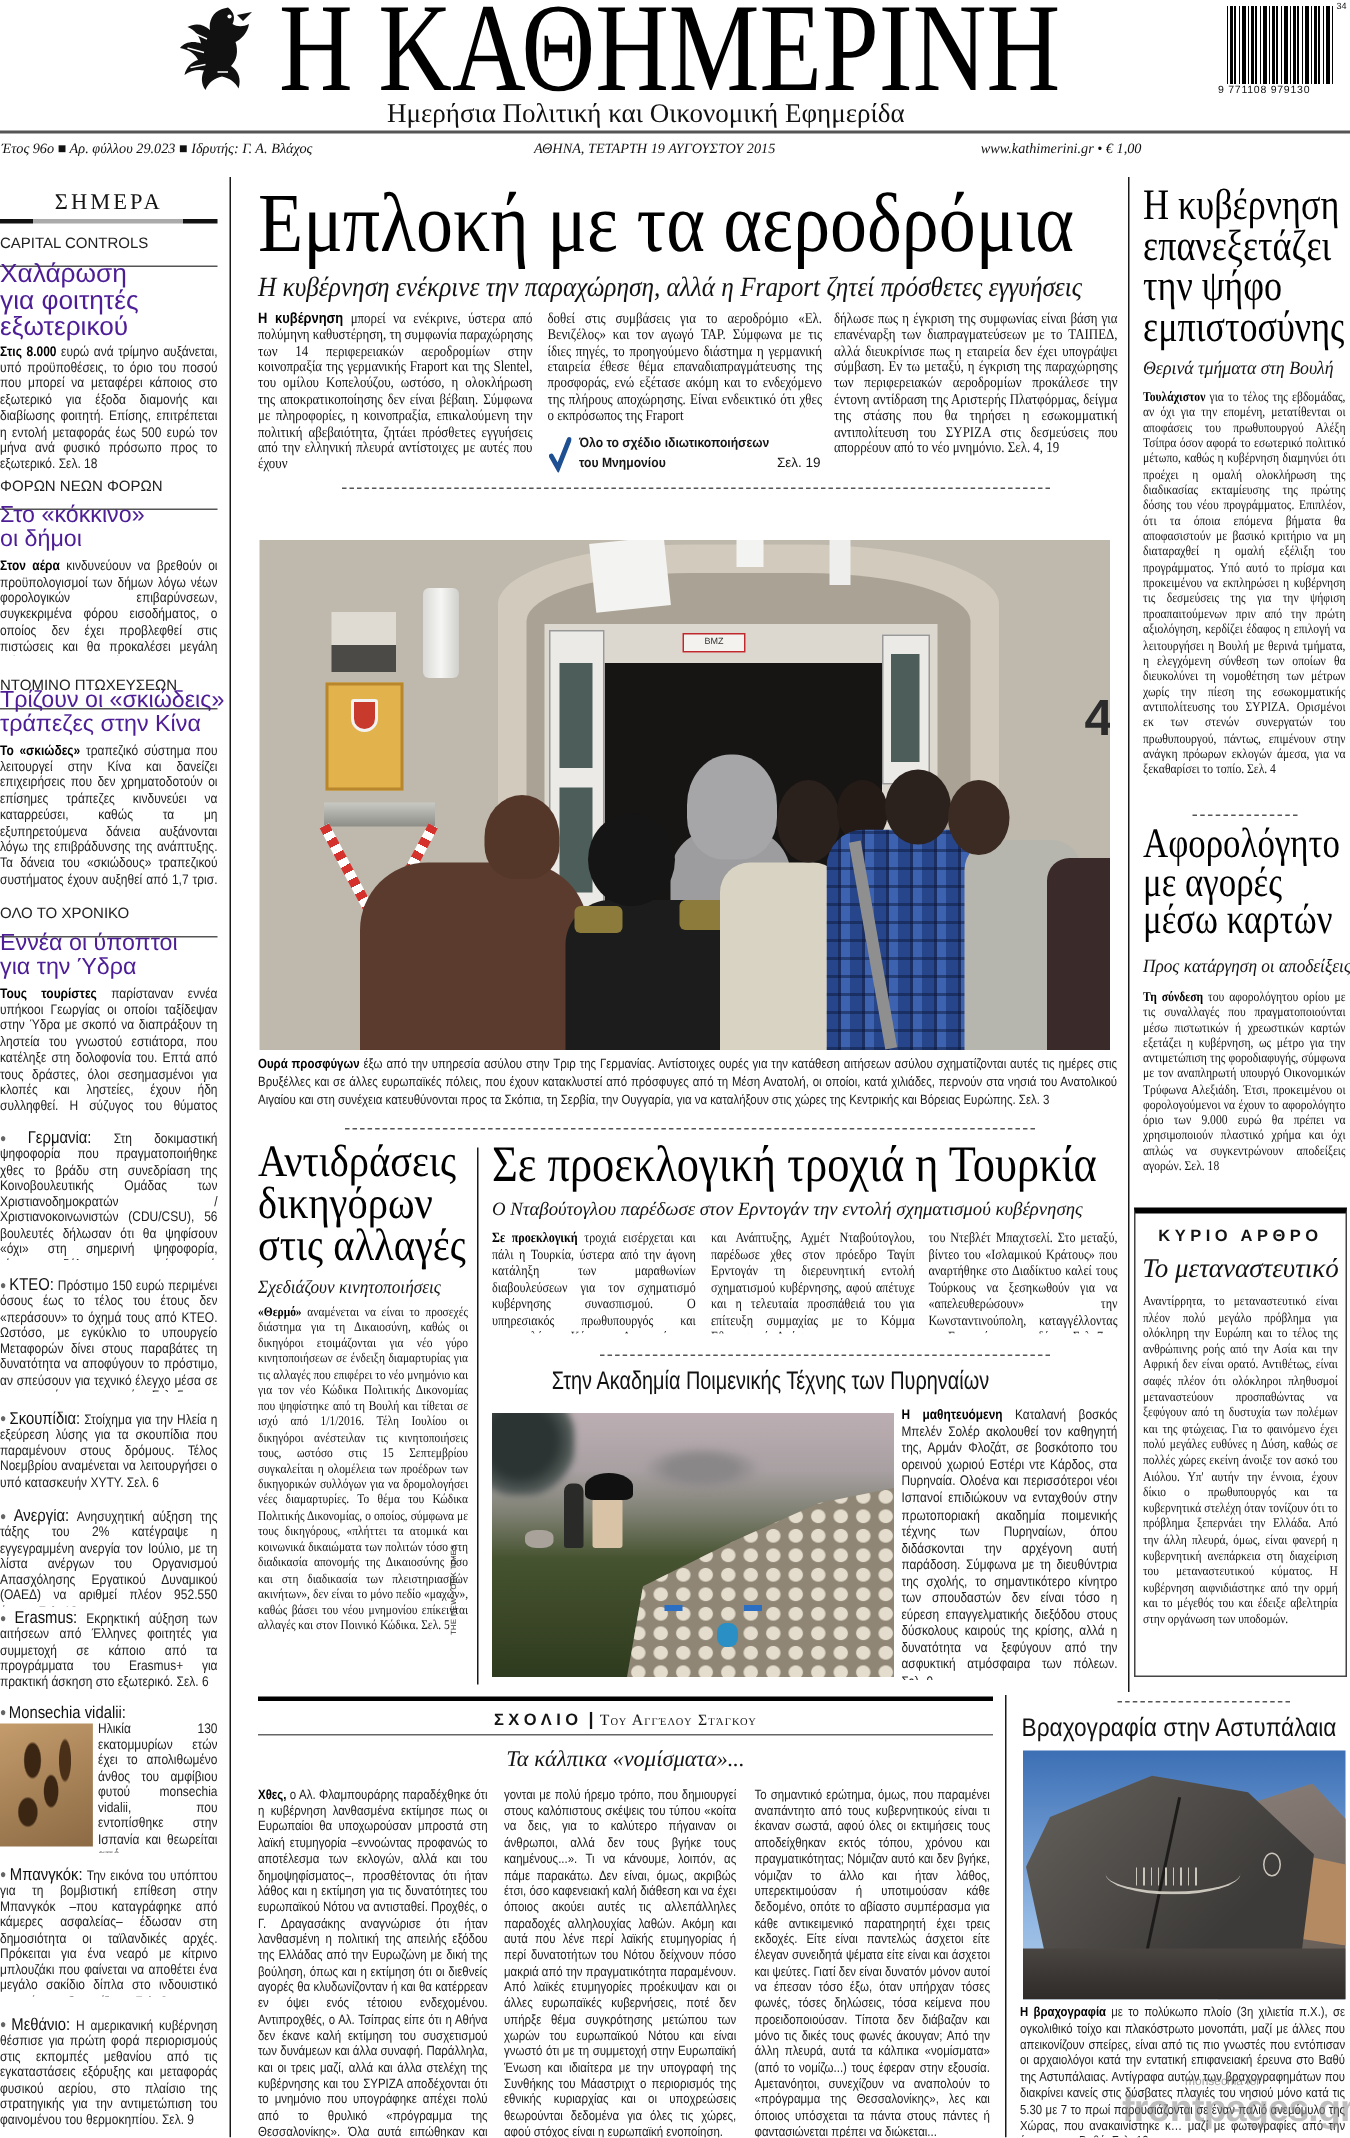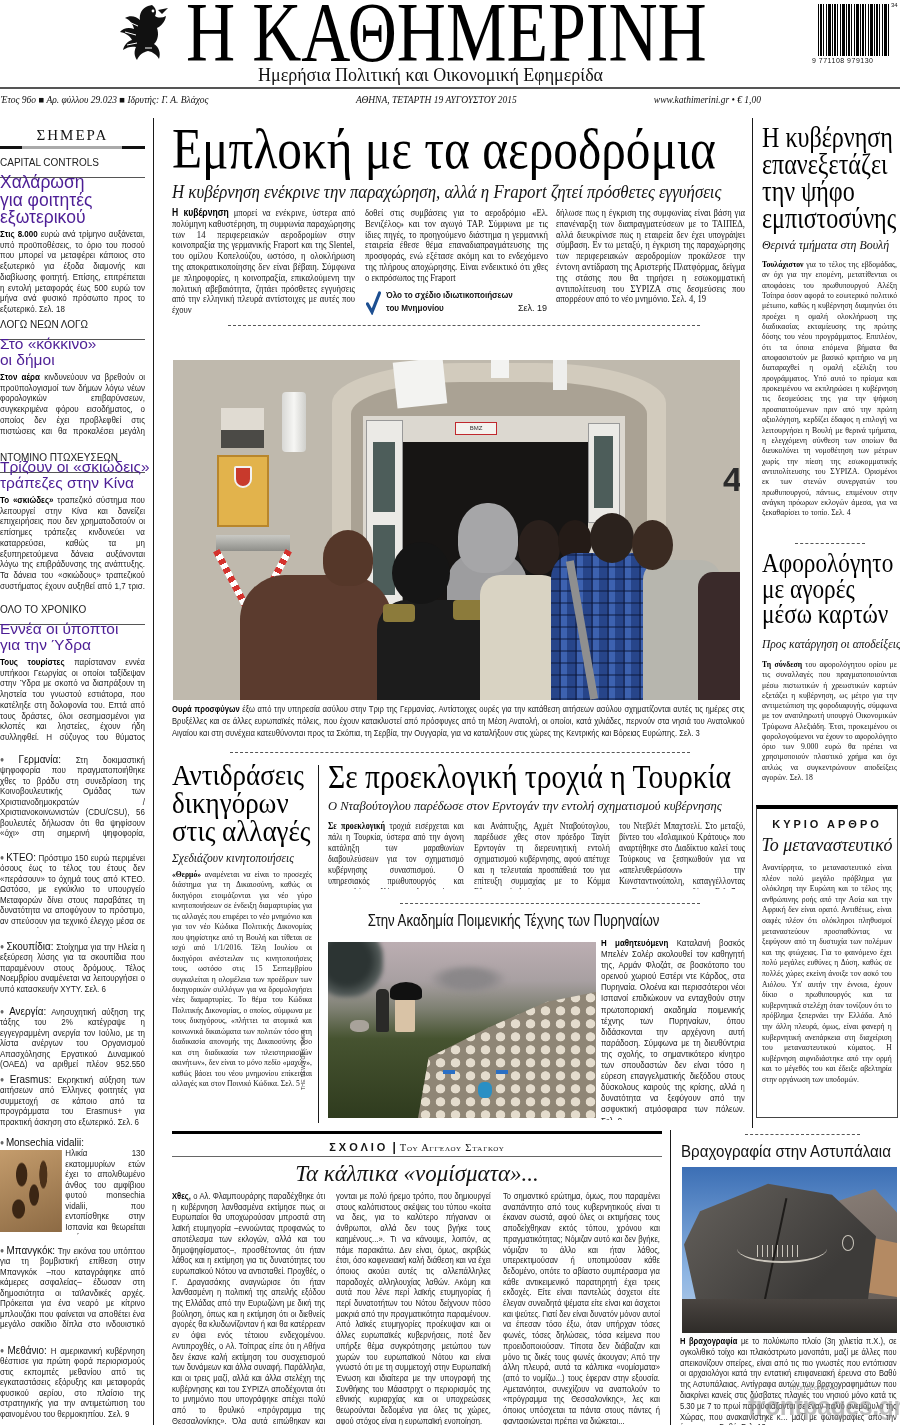--- a/index.html
+++ b/index.html
@@ -54,21 +54,21 @@
 <div class="a" style="left:0;top:146px;width:145px;height:3px;background:linear-gradient(90deg,#111 0 22px,#aaa 22px 122px,#111 122px)"></div>
 
 <div class="kick sans" style="top:156px">CAPITAL CONTROLS</div>
 <div class="lhl sans" style="top:174px;font-size:17.5px;line-height:17.5px;height:54px">Χαλάρωση
 για φοιτητές
 εξωτερικού</div>
 <div class="cb sans lb" style="left:0;top:229px;height:86px">
   <span class="lead">Στις 8.000</span><span> ευρώ ανά τρίμηνο αυξάνεται, υπό προϋποθέσεις, το όριο του ποσού που μπορεί να μεταφέρει κάποιος στο εξωτερικό για έξοδα διαμονής και διαβίωσης φοιτητή. Επίσης, επιτρέπεται η εντολή μεταφοράς έως 500 ευρώ τον μήνα ανά φυσικό πρόσωπο προς το εξωτερικό. Σελ. 18</span>
 </div>
 
-<div class="kick sans" style="top:318px">ΛΟΓΩ ΝΕΩΝ ΛΟΓΩ</div>
+<div class="kick sans" style="top:318px">ΦΟΡΩΝ ΝΕΩΝ ΦΟΡΩΝ</div>
 <div class="lhl sans" style="top:336px;font-size:15.5px;line-height:16px;height:34px">Στο «κόκκινο»
 οι δήμοι</div>
 <div class="cb sans lb" style="left:0;top:372px;height:65px">
   <span class="lead">Στον αέρα</span><span> κινδυνεύουν να βρεθούν οι προϋπολογισμοί των δήμων λόγω νέων φορολογικών επιβαρύνσεων, συγκεκριμένα φόρου εισοδήματος, ο οποίος δεν έχει προβλεφθεί στις πιστώσεις και θα προκαλέσει μεγάλη μείωση στα οικονομικά τους. Σελ. 5</span>
 </div>
 
 <div class="kick sans" style="top:451px">ΝΤΟΜΙΝΟ ΠΤΩΧΕΥΣΕΩΝ</div>
 <div class="lhl sans" style="top:459px;font-size:15.5px;line-height:16px;height:34px">Τρίζουν οι «σκιώδεις»
 τράπεζες στην Κίνα</div>
 <div class="cb sans lb" style="left:0;top:495px;height:97px">
@@ -217,21 +217,21 @@
   <span class="lead">Η μαθητευόμενη</span><span> Καταλανή βοσκός Μπελέν Σολέρ ακολουθεί τον καθηγητή της, Αρμάν Φλοζάτ, σε βοσκότοπο του ορεινού χωριού Εστέρι ντε Κάρδος, στα Πυρηναία. Ολοένα και περισσότεροι νέοι Ισπανοί επιδιώκουν να ενταχθούν στην πρωτοποριακή ακαδημία ποιμενικής τέχνης των Πυρηναίων, όπου διδάσκονται την αρχέγονη αυτή παράδοση. Σύμφωνα με τη διευθύντρια της σχολής, το σημαντικότερο κίνητρο των σπουδαστών δεν είναι τόσο η εύρεση επαγγελματικής διεξόδου στους δύσκολους καιρούς της κρίσης, αλλά η δυνατότητα να ξεφύγουν από την ασφυκτική ατμόσφαιρα των πόλεων. Σελ. 9</span>
 </div>
 
 <div class="rule" style="left:172px;top:1131px;width:490px;height:3px;background:#000"></div>
 <div class="a nw" style="left:172px;top:1138px;width:490px;text-align:center;line-height:16px">
   <span class="sans" style="font-size:11px;font-weight:bold;letter-spacing:3px">ΣΧΟΛΙΟ</span>
   <span class="sans" style="font-size:12px;font-weight:bold">|</span>
   <span class="serif" style="font-size:10.5px;font-variant:small-caps;letter-spacing:.8px">Του Αγγέλου Στάγκου</span>
 </div>
 <div class="rule" style="left:172px;top:1156px;width:490px;height:1px;background:#666"></div>
-<div class="a serif it nw" style="left:172px;top:1160px;width:490px;text-align:center;font-size:23px;line-height:27px">Τα κάλπικα «νομίσματα»...</div>
+<div class="a serif it nw" style="left:172px;top:1160px;width:490px;text-align:center;font-size:15px;line-height:27px">Τα κάλπικα «νομίσματα»...</div>
 <div class="cb sans" style="left:172px;top:1191px;width:178px;height:234px;font-size:8.9px;line-height:10.7px;color:#222">
   <span class="lead">Χθες,</span><span> ο Αλ. Φλαμπουράρης παραδέχθηκε ότι η κυβέρνηση λανθασμένα εκτίμησε πως οι Ευρωπαίοι θα υποχωρούσαν μπροστά στη λαϊκή ετυμηγορία –εννοώντας προφανώς το αποτέλεσμα των εκλογών, αλλά και του δημοψηφίσματος–, προσθέτοντας ότι ήταν λάθος και η εκτίμηση για τις δυνατότητες του ευρωπαϊκού Νότου να αντισταθεί. Προχθές, ο Γ. Δραγασάκης αναγνώρισε ότι ήταν λανθασμένη η πολιτική της απειλής εξόδου της Ελλάδας από την Ευρωζώνη με δική της βούληση, όπως και η εκτίμηση ότι οι διεθνείς αγορές θα κλυδωνίζονταν ή και θα κατέρρεαν εν όψει ενός τέτοιου ενδεχομένου. Αντιπροχθές, ο Αλ. Τσίπρας είπε ότι η Αθήνα δεν έκανε καλή εκτίμηση του συσχετισμού των δυνάμεων και άλλα συναφή. Παράλληλα, και οι τρεις μαζί, αλλά και άλλα στελέχη της κυβέρνησης και του ΣΥΡΙΖΑ αποδέχονται ότι το μνημόνιο που υπογράφηκε απέχει πολύ από το θρυλικό «πρόγραμμα της Θεσσαλονίκης». Όλα αυτά ειπώθηκαν και συνεχίζουν να λέ-</span>
 </div>
 <div class="cb sans" style="left:336px;top:1191px;width:180px;height:234px;font-size:8.9px;line-height:10.7px;color:#222">
   <span>γονται με πολύ ήρεμο τρόπο, που δημιουργεί στους καλόπιστους σκέψεις του τύπου «κοίτα να δεις, για το καλύτερο πήγαιναν οι άνθρωποι, αλλά δεν τους βγήκε τους καημένους...». Τι να κάνουμε, λοιπόν, ας πάμε παρακάτω. Δεν είναι, όμως, ακριβώς έτσι, όσο καφενειακή καλή διάθεση και να έχει όποιος ακούει αυτές τις αλλεπάλληλες παραδοχές αλληλουχίας λαθών. Ακόμη και αυτά που λένε περί λαϊκής ετυμηγορίας ή περί δυνατοτήτων του Νότου δείχνουν πόσο μακριά από την πραγματικότητα παραμένουν. Από λαϊκές ετυμηγορίες προέκυψαν και οι άλλες ευρωπαϊκές κυβερνήσεις, ποτέ δεν υπήρξε θέμα συγκρότησης μετώπου των χωρών του ευρωπαϊκού Νότου και είναι γνωστό ότι με τη συμμετοχή στην Ευρωπαϊκή Ένωση και ιδιαίτερα με την υπογραφή της Συνθήκης του Μάαστριχτ ο περιορισμός της εθνικής κυριαρχίας και οι υποχρεώσεις θεωρούνται δεδομένα για όλες τις χώρες, αφού στόχος είναι η ευρωπαϊκή ενοποίηση.</span>
 </div>
 <div class="cb sans" style="left:503px;top:1191px;width:182.5px;height:234px;font-size:8.9px;line-height:10.7px;color:#222">
   <span>Το σημαντικό ερώτημα, όμως, που παραμένει αναπάντητο από τους κυβερνητικούς είναι τι έκαναν σωστά, αφού όλες οι εκτιμήσεις τους αποδείχθηκαν εκτός τόπου, χρόνου και πραγματικότητας; Νόμιζαν αυτό και δεν βγήκε, νόμιζαν το άλλο και ήταν λάθος, υπερεκτιμούσαν ή υποτιμούσαν κάθε δεδομένο, οπότε το αβίαστο συμπέρασμα για κάθε αντικειμενικό παρατηρητή έχει τρεις εκδοχές. Είτε είναι παντελώς άσχετοι είτε έλεγαν συνειδητά ψέματα είτε είναι και άσχετοι και ψεύτες. Γιατί δεν είναι δυνατόν μόνον αυτοί να έπεσαν τόσο έξω, όταν υπήρχαν τόσες φωνές, τόσες δηλώσεις, τόσα κείμενα που προειδοποιούσαν. Τίποτα δεν διάβαζαν και μόνο τις δικές τους φωνές άκουγαν; Από την άλλη πλευρά, αυτά τα κάλπικα «νομίσματα» (από το νομίζω...) τους έφεραν στην εξουσία. Αμετανόητοι, συνεχίζουν να αναπολούν το «πρόγραμμα της Θεσσαλονίκης», λες και όποιος υπόσχεται τα πάντα στους πάντες ή φαντασιώνεται πρέπει να διώκεται...</span>
 </div>
 

